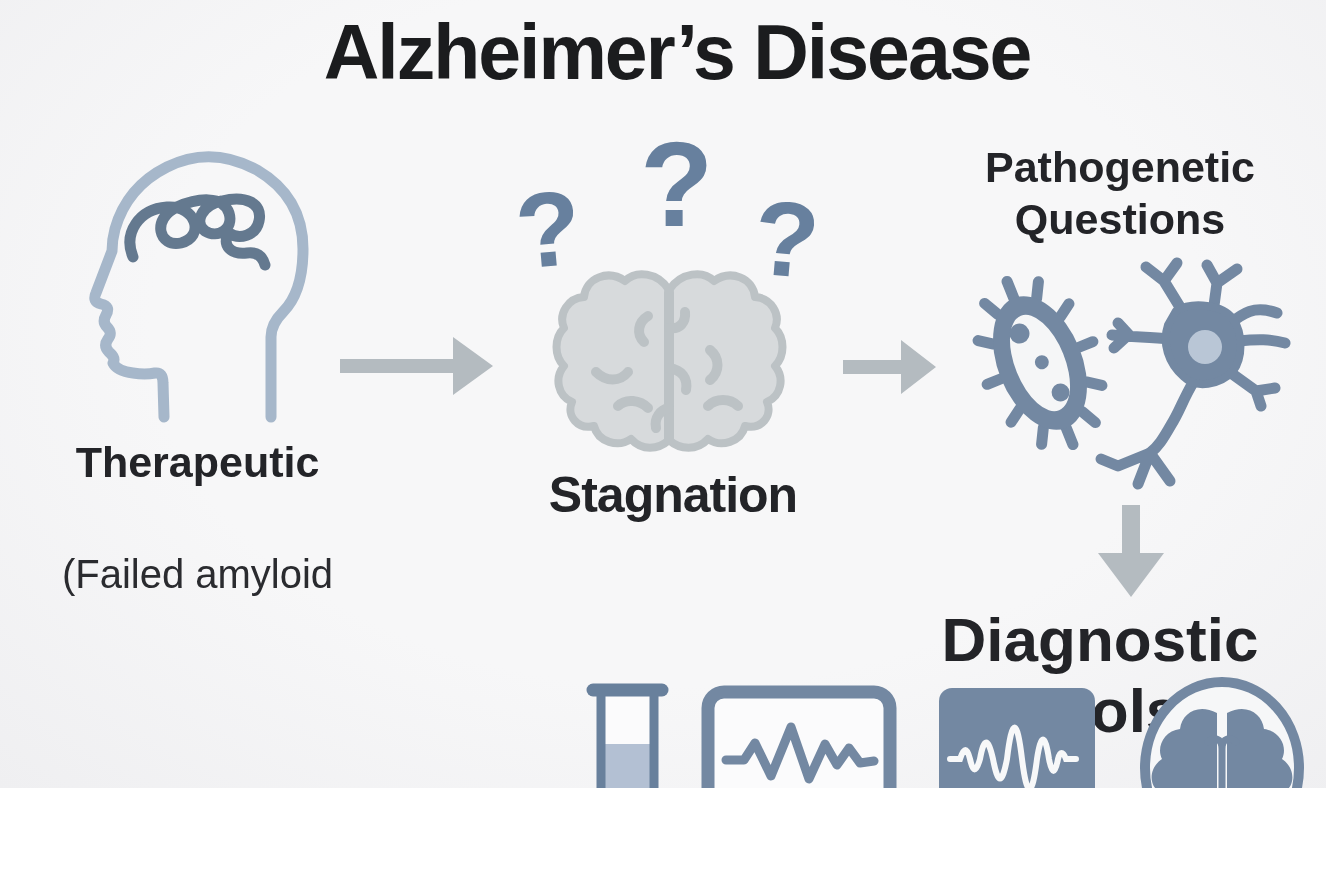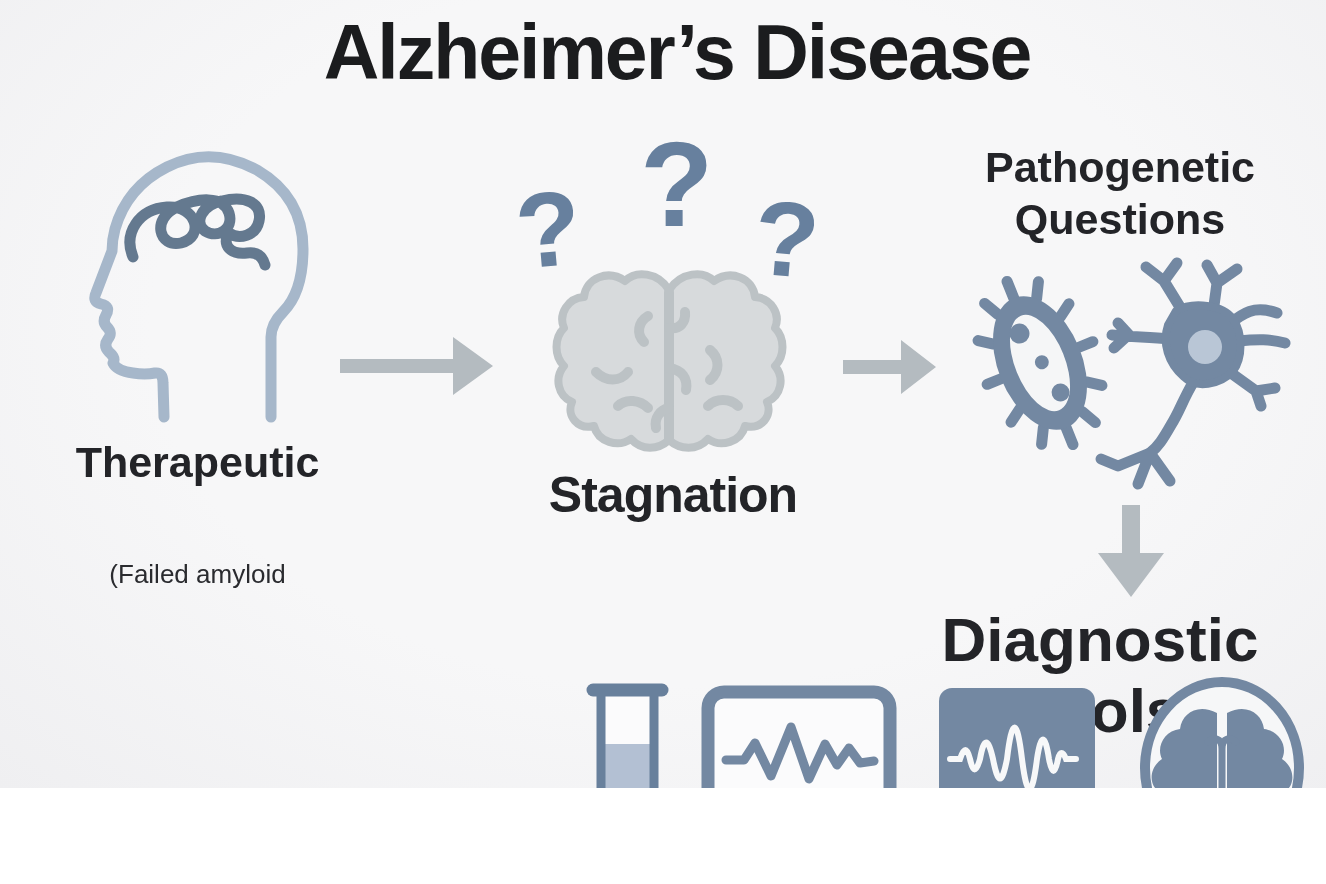--- a/index.html
+++ b/index.html
@@ -10,21 +10,21 @@
   }
   .abs{position:absolute;}
   .title{
     left:0;top:8px;width:100%;text-align:center;
     font-size:77px;font-weight:bold;letter-spacing:-2px;color:#1b1c1e;
   }
   .node-label{text-align:center;font-weight:bold;color:#232428;}
   .node-label .line{display:block;}
   .lbl-stagnation{left:10px;top:437px;width:375px;font-size:43px;line-height:51px;}
   .lbl-note{left:10px;top:548px;width:375px;text-align:center;font-weight:400;
-    font-size:26px;line-height:52px;color:#2a2b2f;}
+    font-size:40px;line-height:52px;color:#2a2b2f;}
   .lbl-questions{left:478px;top:466px;width:390px;font-size:50px;line-height:59px;letter-spacing:-1px;}
   .lbl-pathways{left:935px;top:141px;width:370px;font-size:43px;line-height:52px;}
   .lbl-tools{left:880px;top:604px;width:440px;font-size:62px;}
   .qm{position:absolute;font-weight:bold;color:#67809e;line-height:1;}
   .qm-left{left:516px;top:176px;font-size:106px;transform:rotate(-5deg);}
   .qm-mid{left:640px;top:124px;font-size:120px;}
   .qm-right{left:754px;top:186px;font-size:106px;transform:rotate(5deg);}
   svg{display:block;overflow:visible;}
 </style>
 </head>

